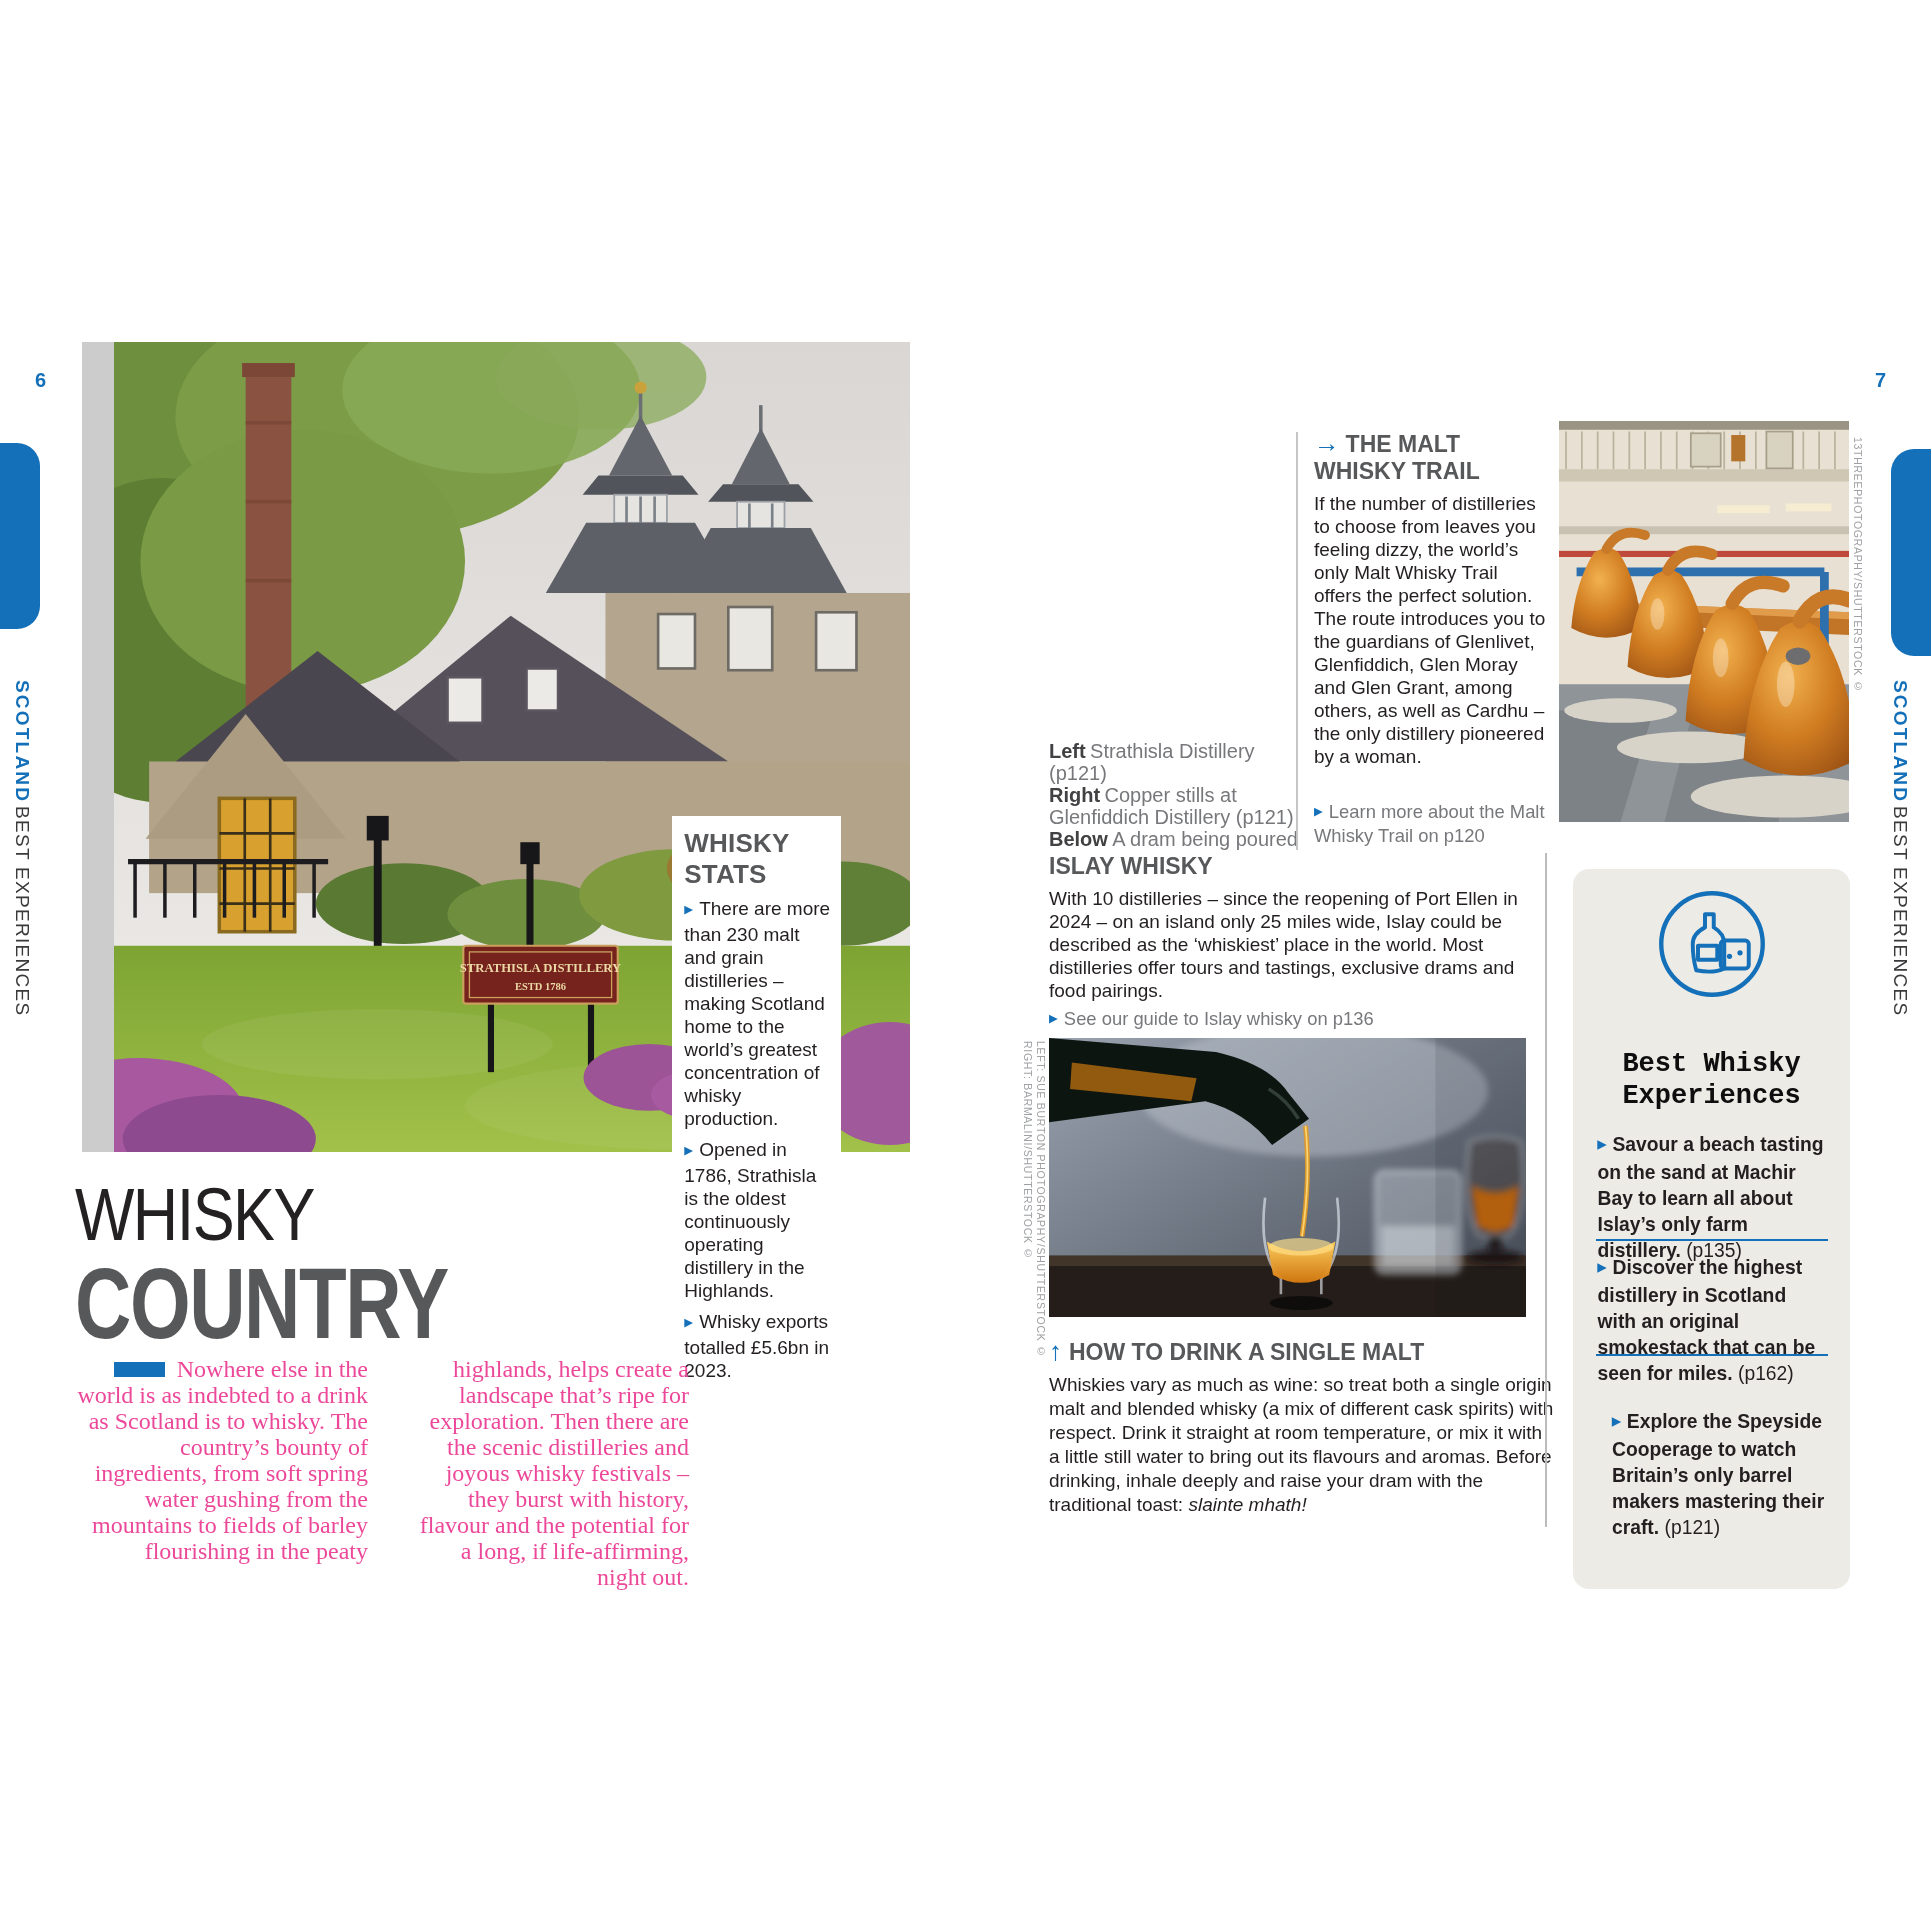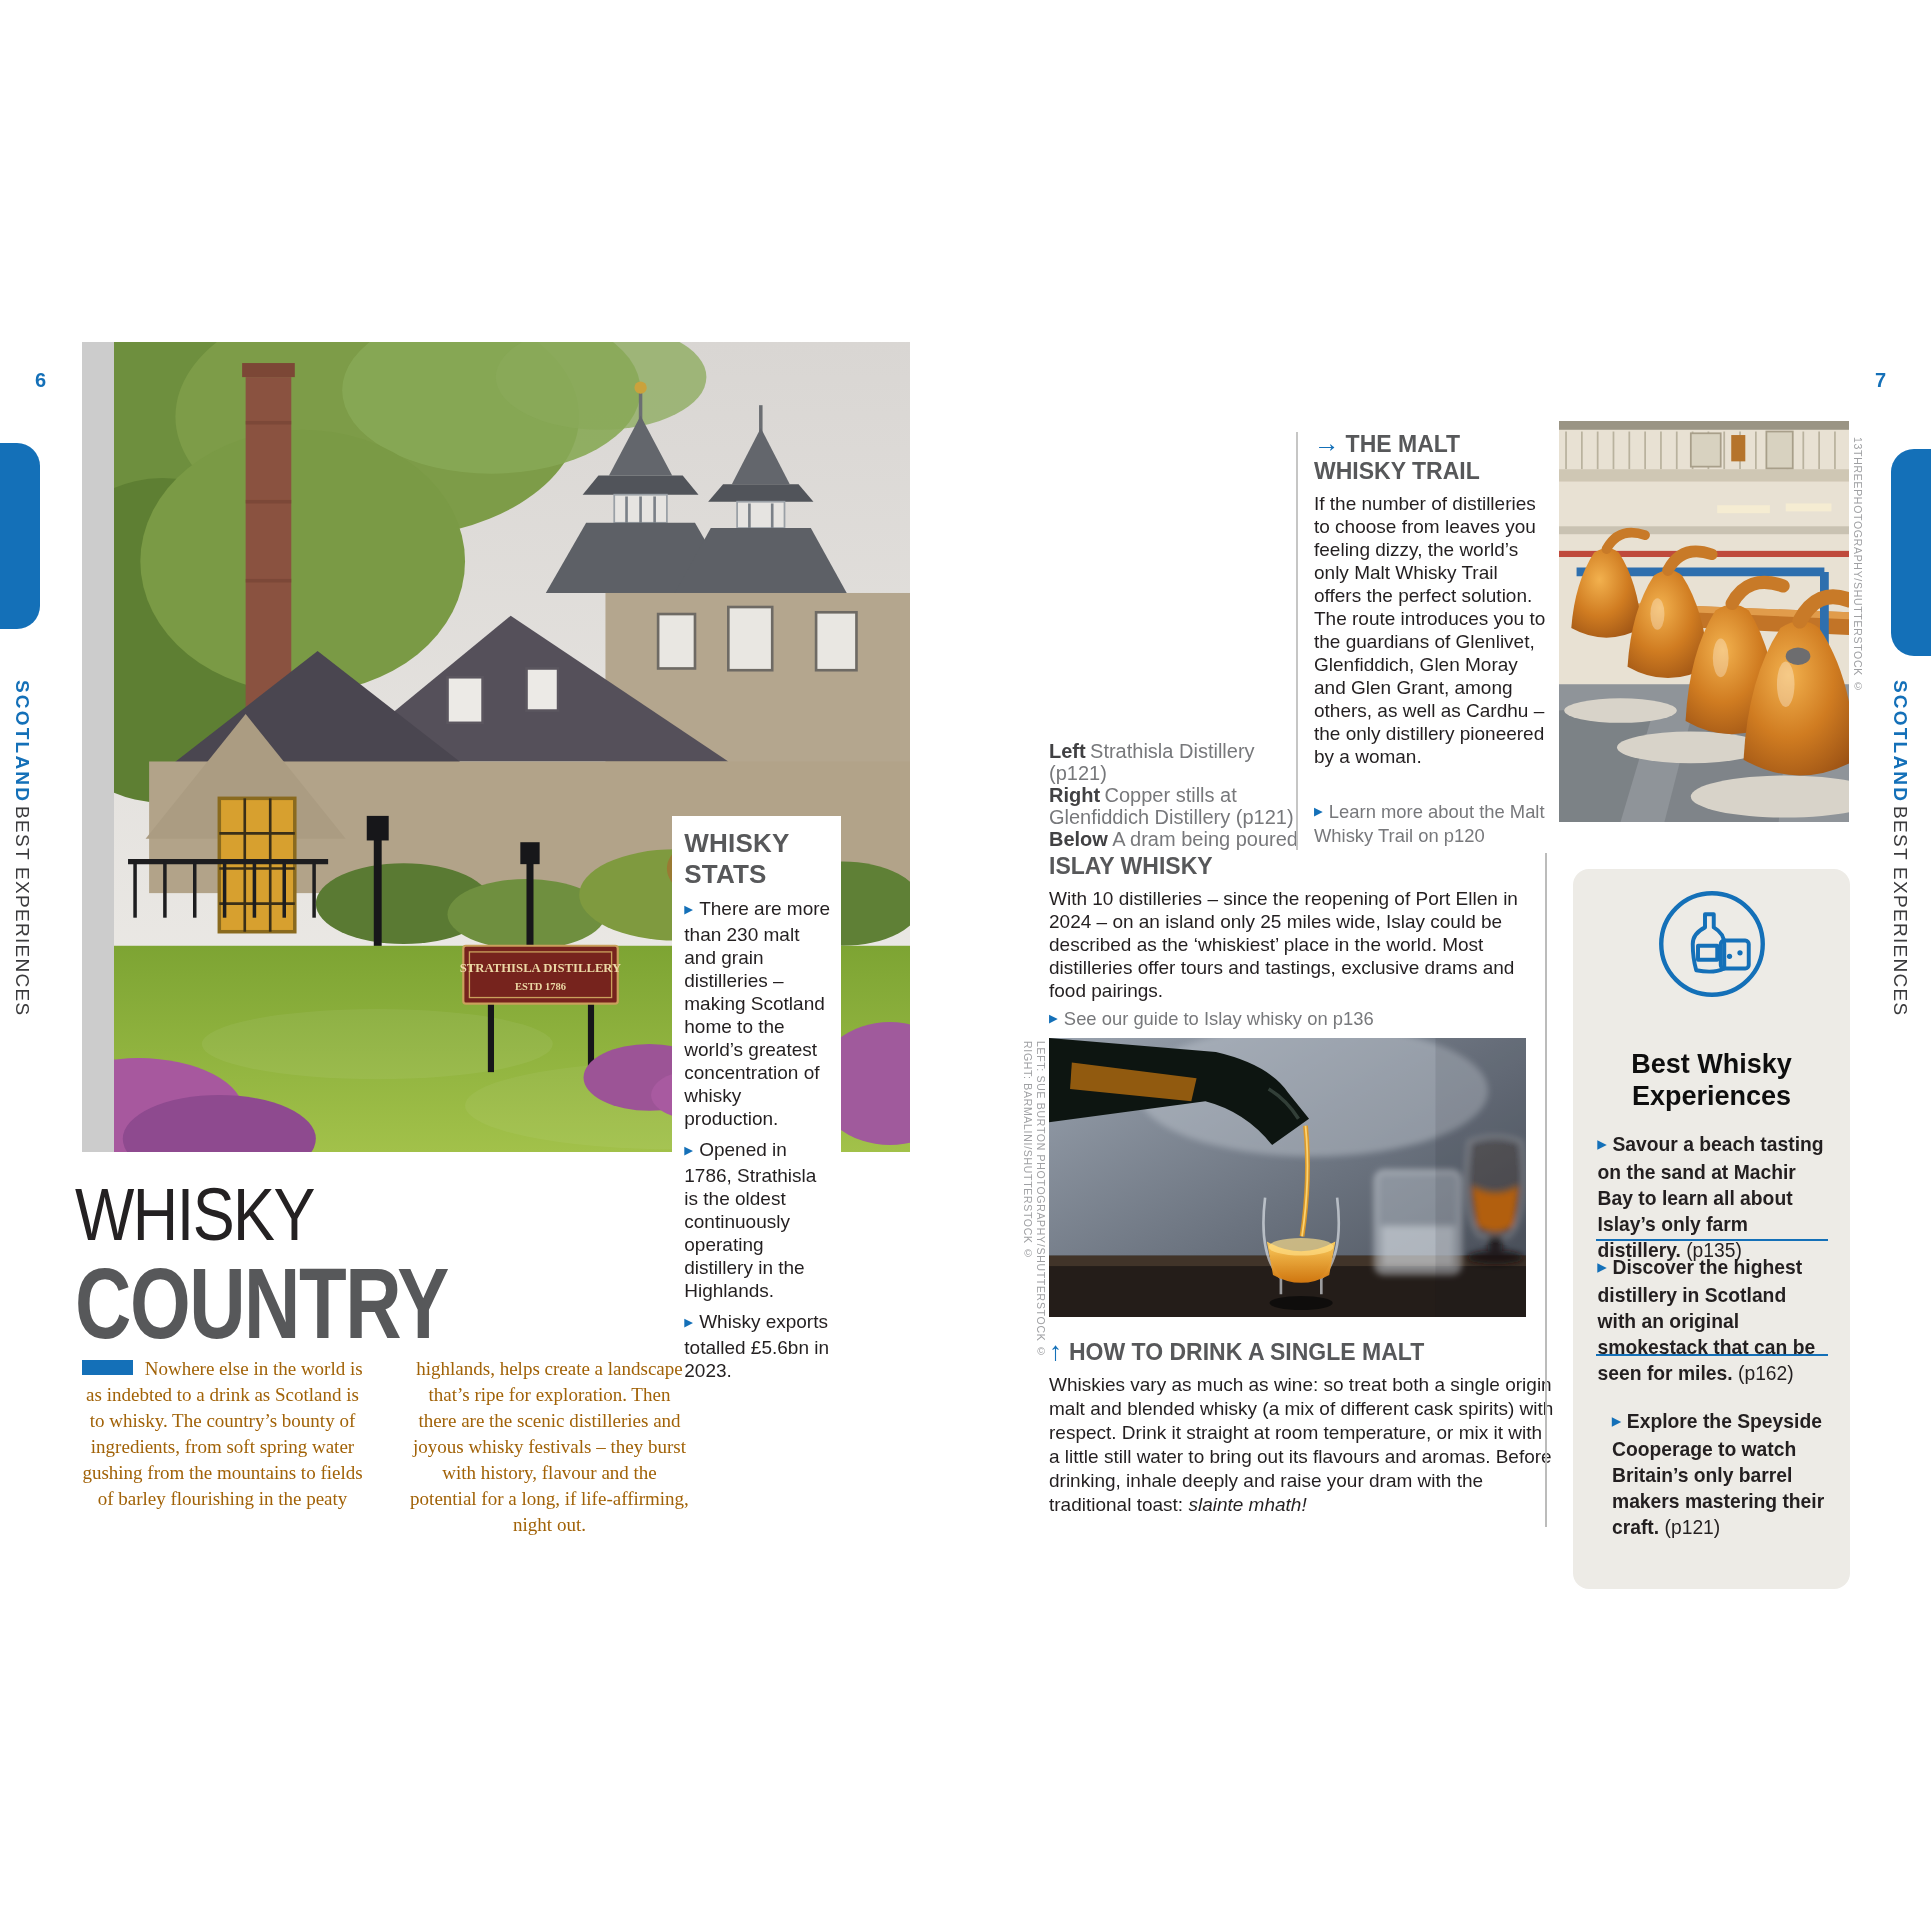--- a/index.html
+++ b/index.html
@@ -16,33 +16,33 @@
   
   .photo{position:absolute;overflow:hidden;background:#ccc;}
   .photo svg{display:block;}
   
   .statsbox{position:absolute;left:672px;top:816px;width:169px;height:555px;background:#ffffff;box-sizing:border-box;padding:12.3px 8.8px 0 12.3px;}
   .statshead{font-size:26px;font-weight:bold;color:#57585a;letter-spacing:0.2px;margin-bottom:7px;}
   .statsitem{font-size:19px;line-height:23px;color:#231f20;margin-bottom:8px;}
   .bullet{color:#1470b8;font-size:11.4px;position:relative;top:-2.6px;margin-right:6.1px;}
   .hl1{font-size:74px;font-weight:normal;color:#242122;letter-spacing:-1.8px;transform:scaleX(.85);transform-origin:left top;line-height:77px;}
   .hl2{font-size:100px;font-weight:bold;color:#57585a;letter-spacing:-1.8px;transform:scaleX(.78);transform-origin:left top;line-height:98px;}
-  .intro{font-family:"Liberation Serif",serif;font-size:19px;line-height:26px;color:#a16207;text-align:center;}
+  .intro{font-family:"Liberation Serif",serif;font-size:24px;line-height:26px;color:#ec4899;text-align:right;}
   .intro-marker{display:inline-block;width:51px;height:15px;background:#1470b8;margin-right:11.4px;}
   
   .cap{font-size:20px;line-height:22px;color:#77787b;}
   .cap b{color:#414143;font-weight:bold;margin-right:4.4px;}
   .h-gray{font-weight:bold;color:#57585a;}
   .arrow{color:#1470b8;font-weight:bold;}
   .bodytxt{font-size:19px;line-height:23px;color:#231f20;}
   .ref{font-size:18.4px;line-height:22px;color:#77787b;}
   .vrule{position:absolute;width:1.8px;background:#c6c6c5;}
   
   .bwe{position:absolute;left:1573px;top:869px;width:277px;height:720px;background:#edebe6;border-radius:16px;}
-  .bwe-title{font-family:Liberation Sans, sans-serif;font-weight:bold;font-size:27px;line-height:32px;text-align:center;color:#0e0e0e;}
+  .bwe-title{font-family:Liberation Mono, monospace;font-weight:bold;font-size:27px;line-height:32px;text-align:center;color:#0e0e0e;}
   .exp-item{font-size:19.3px;font-weight:bold;line-height:26px;color:#231f20;}
   .exp-page{font-weight:normal;}
   .bdiv{position:absolute;left:1596px;width:232px;height:1.8px;background:#1470b8;}
 </style>
 </head>
 <body>
 
 <div id="canvas">
 
   <div class="abs pagenum" style="left:35px;top:369px;">6</div>

